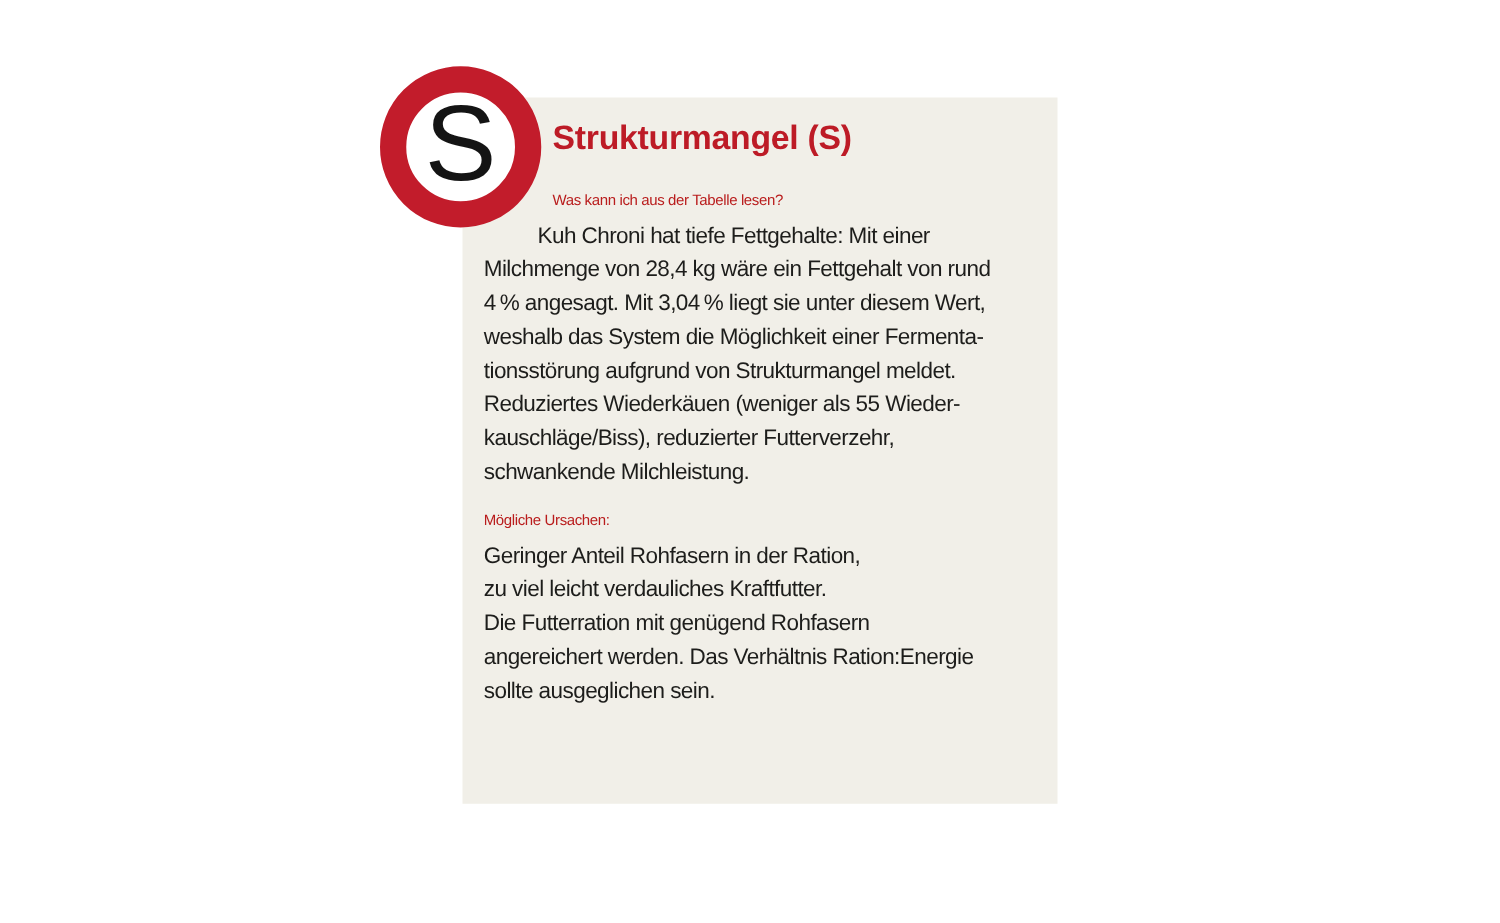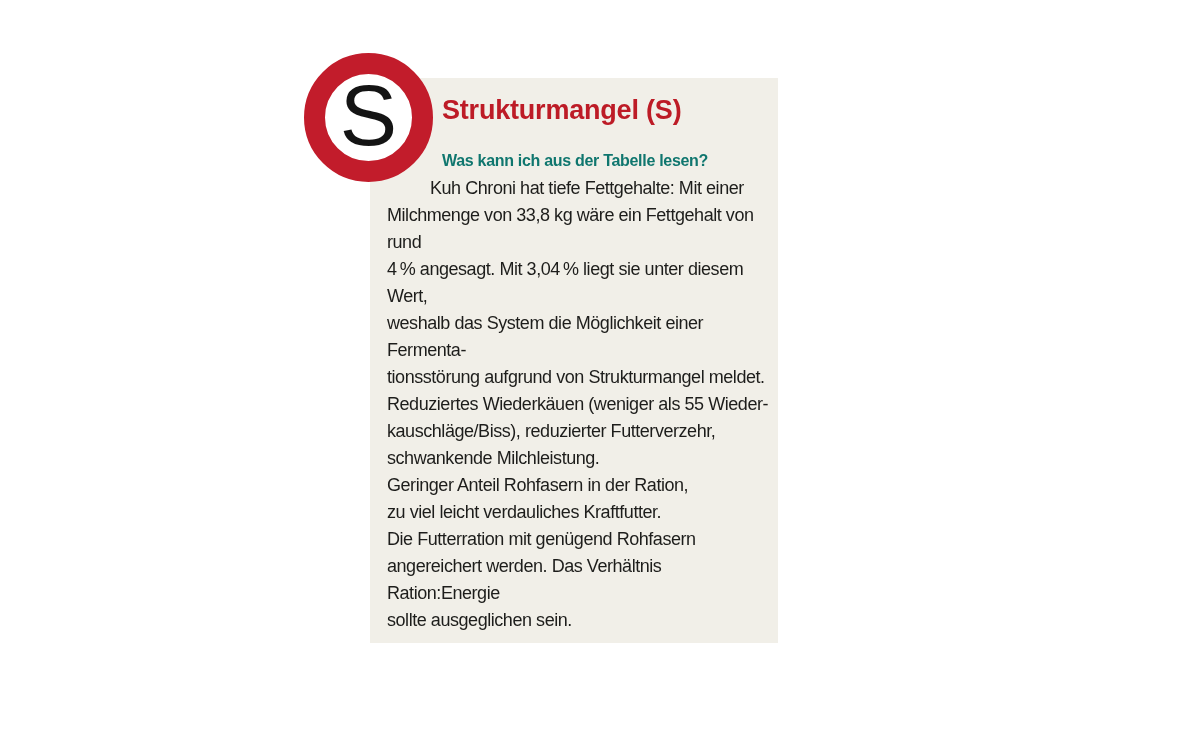--- a/index.html
+++ b/index.html
@@ -14,43 +14,43 @@
     font-family: "Liberation Sans", sans-serif;
     color: #1d1d1b;
     overflow: hidden;
   }
 
   
   .panel {
     position: absolute;
     left: 370px;
     top: 78px;
-    width: 408px;
+    width: 476px;
     height: 565px;
     background: #f1efe8;
     box-sizing: border-box;
     padding: 14px 4px 0 17px;
   }
 
   .title {
     margin: 3px 0 0 55px;
     font-size: 27px;
     line-height: 30px;
     font-weight: bold;
     letter-spacing: -0.2px;
     color: #bd1b26;
   }
 
   .heading {
     margin: 12px 0 1px 0;
-    font-size: 16px;
+    font-size: 12px;
     line-height: 27px;
-    font-weight: bold;
+    font-weight: normal;
     letter-spacing: -0.3px;
-    color: #0f766e;
+    color: #b91c1c;
     white-space: pre-wrap;
   }
   .heading.indent-first {
     margin-left: 55px;
     margin-top: 22px;
   }
   .heading.mt-sym { margin-top: 9px; }
 
   .bodytext {
     margin: 0;
@@ -93,28 +93,29 @@
 
 <div class="badge">
   <span class="badge-letter">S</span>
 </div>
 
 <div class="panel">
   <h1 class="title">Strukturmangel (S)</h1>
 
   <h2 class="heading indent-first">Was kann ich aus der Tabelle lesen?</h2>
   <p class="bodytext first-para">Kuh Chroni hat tiefe Fettgehalte: Mit einer
-Milchmenge von 33,8 kg wäre ein Fettgehalt von rund
+Milchmenge von 28,4 kg wäre ein Fettgehalt von rund
 4 % angesagt. Mit 3,04 % liegt sie unter diesem Wert,
 weshalb das System die Möglichkeit einer Fermenta-
 tionsstörung aufgrund von Strukturmangel meldet.</p>
 
   <p class="bodytext">Reduziertes Wiederkäuen (weniger als 55 Wieder-
 kauschläge/Biss), reduzierter Futterverzehr,
 schwankende Milchleistung.</p>
 
+  <h2 class="heading">Mögliche Ursachen:</h2>
   <p class="bodytext">Geringer Anteil Rohfasern in der Ration,
 zu viel leicht verdauliches Kraftfutter.</p>
 
   <p class="bodytext">Die Futterration mit genügend Rohfasern
 angereichert werden. Das Verhältnis Ration:Energie
 sollte ausgeglichen sein.</p>
 </div>
 
 </body></html>

